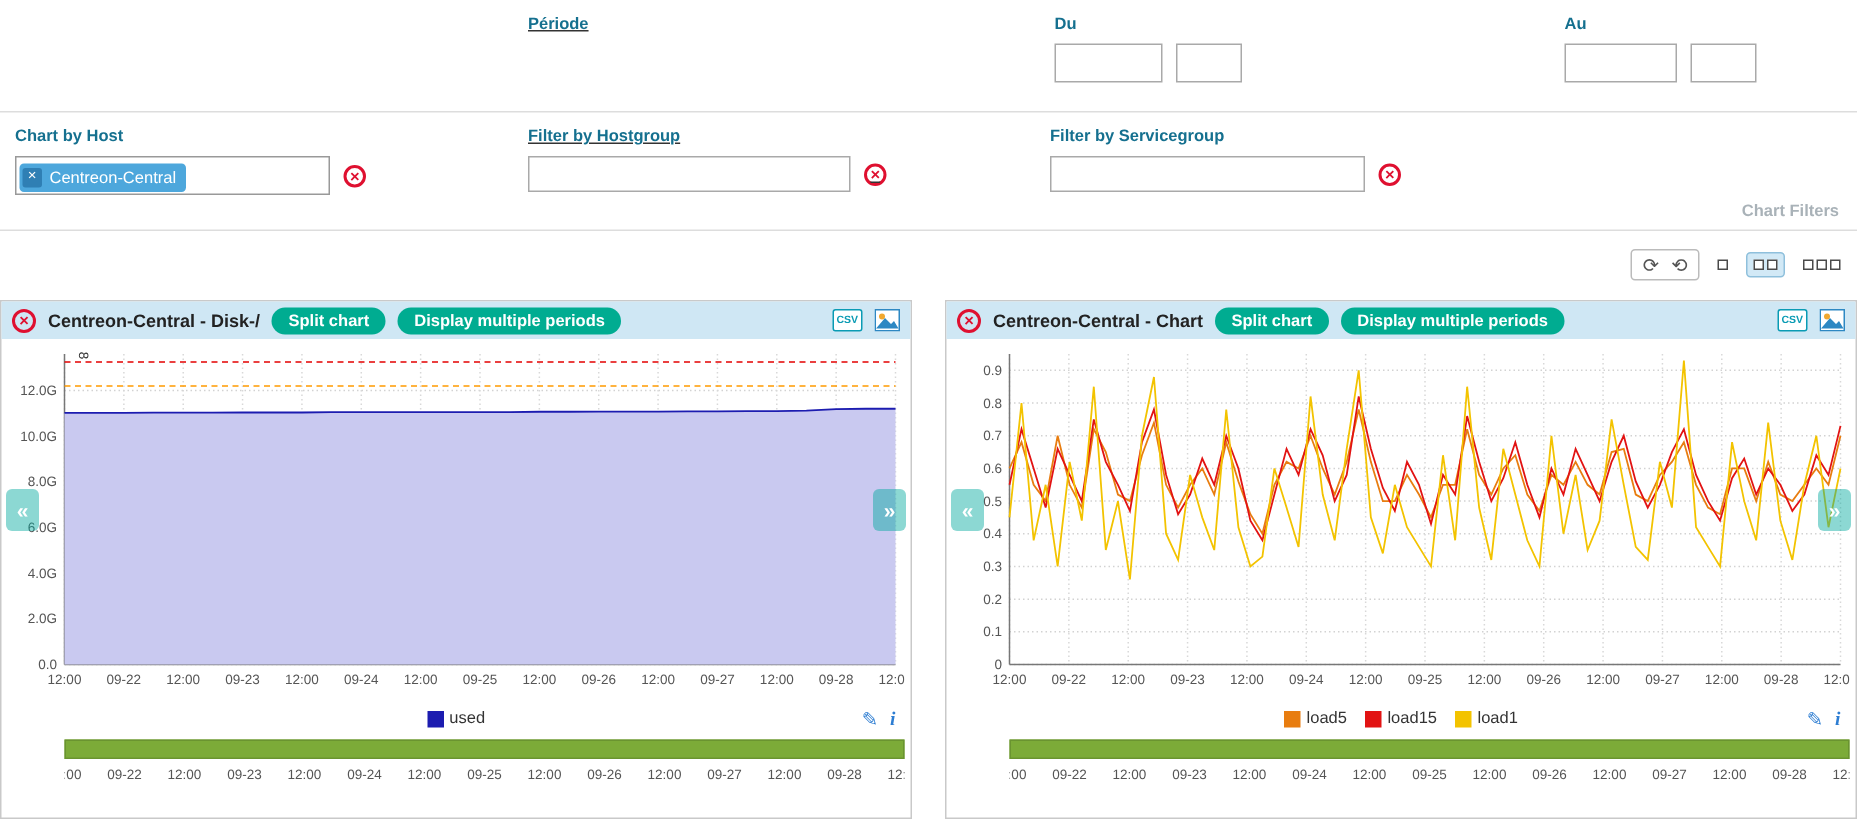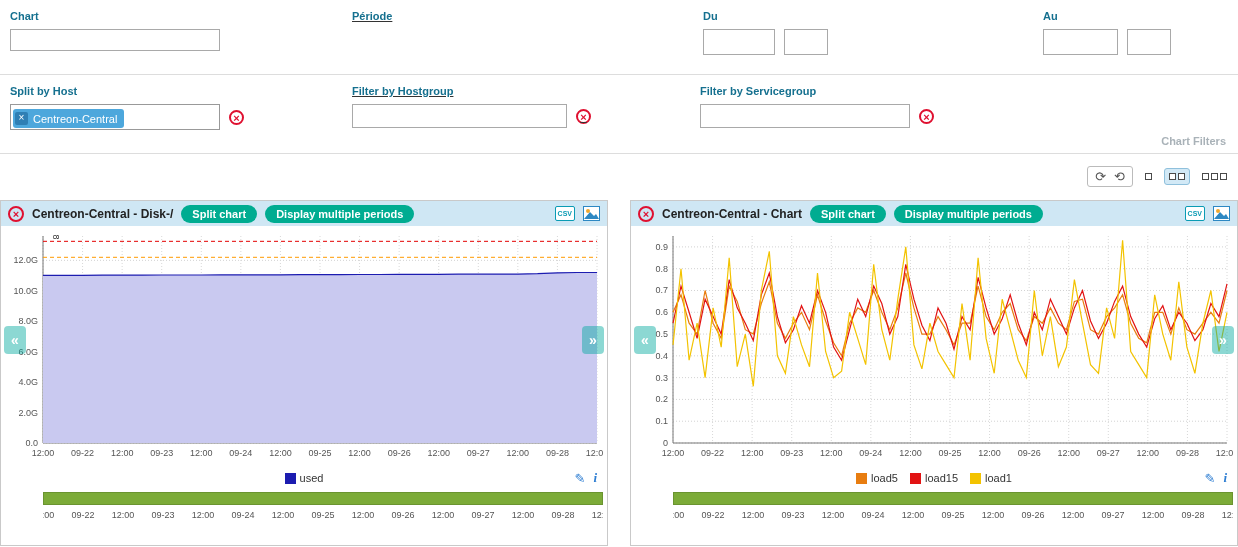--- a/index.html
+++ b/index.html
@@ -70,24 +70,20 @@
   .greenbar { height: 13px; background: #7cab38; border: 1px solid #6a9430; cursor: pointer; }
   .tlabels { position: relative; height: 14px; margin-top: 5px; overflow: hidden; }
   .tlabels span { position: absolute; top: 0; transform: translateX(-50%); font-size: 9px;
                   color: #555; white-space: nowrap; }
 </style>
 </head>
 <body>
 
 <div class="filters">
   <div class="frow frow1">
-    <div class="fcol c1">
-      <label>Chart</label>
-      <input class="ti" style="width: 210px;" value="">
-    </div>
     <div class="fcol c2">
       <label>Période</label>
     </div>
     <div class="fcol c3">
       <label>Du</label>
       <span class="pair">
         <input class="ti" style="width: 72px; height: 26px;" value="">
         <input class="ti" style="width: 44px; height: 26px;" value="">
       </span>
     </div>
@@ -95,21 +91,21 @@
       <label>Au</label>
       <span class="pair">
         <input class="ti" style="width: 75px; height: 26px;" value="">
         <input class="ti" style="width: 44px; height: 26px;" value="">
       </span>
     </div>
   </div>
   <hr class="div">
   <div class="frow frow2">
     <div class="fcol c1">
-      <label>Split by Host</label>
+      <label>Chart by Host</label>
       <div class="inline">
         <div class="chipbox">
           <span class="chip">
             <span class="chip-x">×</span>
             <span>Centreon-Central</span>
           </span>
         </div>
         <span class="xcircle">×</span>
       </div>
     </div>

